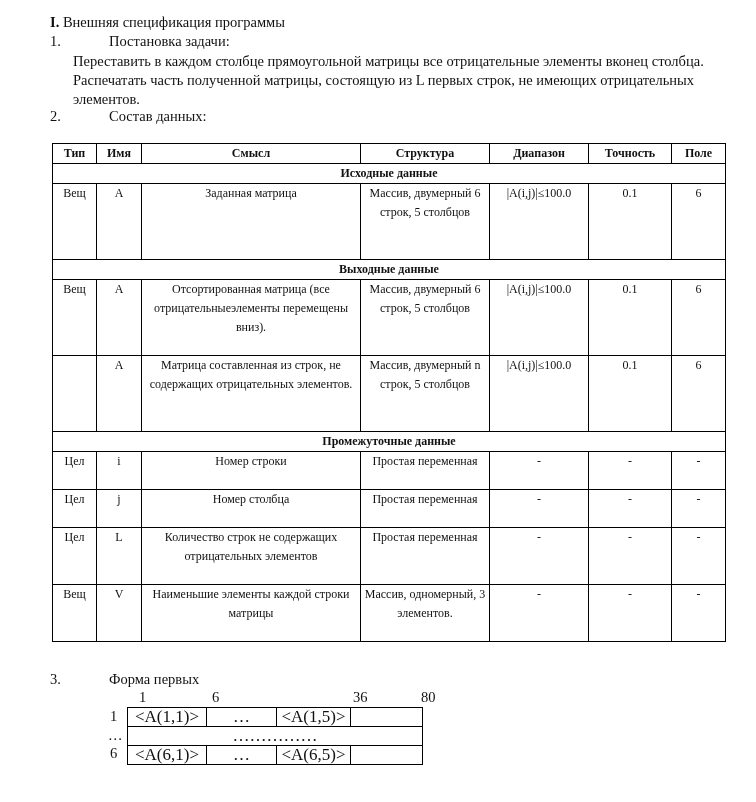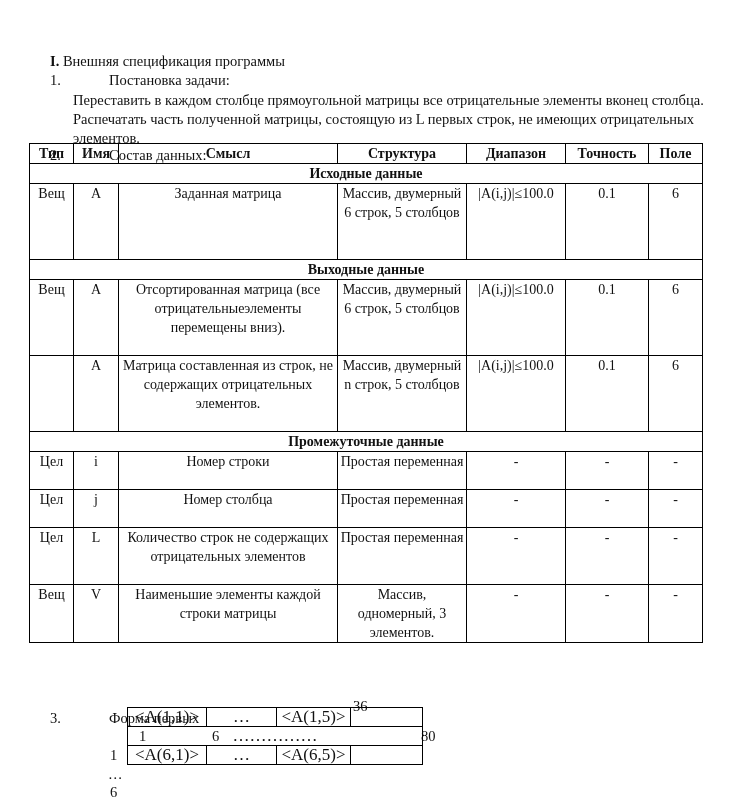--- a/index.html
+++ b/index.html
@@ -1,28 +1,28 @@
 <!DOCTYPE html>
 <html><head>
   <meta charset="utf-8">
   <style>
     html, body { margin: 0; padding: 0; background: #ffffff; }
     body {
       width: 756px; height: 802px; position: relative; overflow: hidden;
       font-family: "Liberation Serif", serif; font-size: 14.5px; color: #111;
     }
-    .abs { position: absolute; white-space: nowrap; margin-top: 39px; }
+    .abs { position: absolute; white-space: nowrap; }
     .title { left: 50px; top: 14px; }
     .title b { font-weight: bold; }
     .para { left: 73px; top: 52px; width: 640px; line-height: 19px; white-space: normal; }
 
     table.spec {
-      position: absolute; left: 29px; top: 143px; width: 673px;
+      position: absolute; left: 52px; top: 143px; width: 673px;
       border-collapse: collapse; table-layout: fixed;
-      font-size: 14px; line-height: 19px;
+      font-size: 12px; line-height: 19px;
     }
     table.spec th, table.spec td {
       border: 1px solid #000; padding: 0 2px; vertical-align: top; text-align: center;
     }
     table.spec th { font-weight: bold; height: 19px; }
     table.spec td.section { font-weight: bold; margin-left: 46px; }
 
     table.form {
       position: absolute; left: 127px; top: 707px; border-collapse: collapse;
       font-size: 17px; line-height: 18px; table-layout: fixed;
@@ -138,21 +138,21 @@
     <td>-</td>
   </tr>
 </tbody>
   </table>
 
 <span class="abs" style="left:50px;top:671px;">3.</span>
 <span class="abs" style="left:109px;top:671px;">Форма первых</span>
 
 <span class="abs" style="left:139px;top:689px;">1</span>
 <span class="abs" style="left:212px;top:689px;">6</span>
-<span class="abs" style="left:353px;top:659px;text-align:center;">36</span>
+<span class="abs" style="left:353px;top:689px;text-align:center;">36</span>
 <span class="abs" style="left:421px;top:689px;">80</span>
 
 <span class="abs" style="left:110px;top:708px;">1</span>
 <span class="abs" style="left:108px;top:727px;">…</span>
 <span class="abs" style="left:110px;top:745px;">6</span>
 
 <table class="form">
   <colgroup>
     <col style="width:79px">
       <col style="width:70px">

